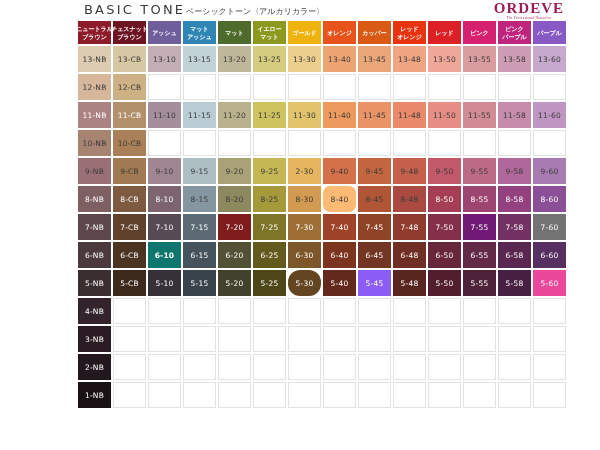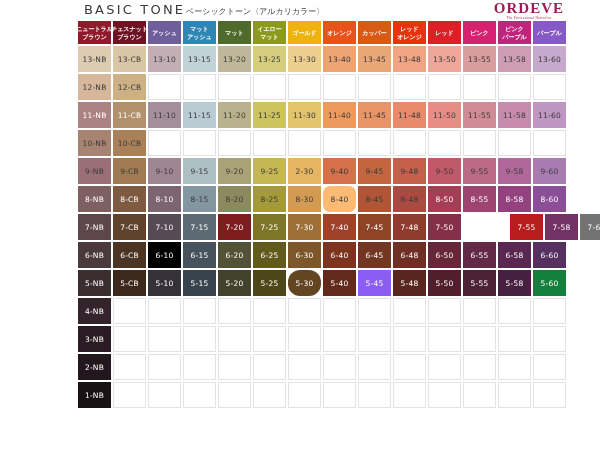--- a/index.html
+++ b/index.html
@@ -242,28 +242,28 @@
           <div class="cell" style="background: rgb(96, 66, 44); color: rgb(255, 255, 255);">7-CB</div>
           <div class="cell" style="background: rgb(86, 74, 84); color: rgb(255, 255, 255);">7-10</div>
           <div class="cell" style="background: rgb(92, 106, 116); color: rgb(255, 255, 255);">7-15</div>
           <div class="cell" style="background: #7f1d1d; color: rgb(255, 255, 255);">7-20</div>
           <div class="cell" style="background: rgb(125, 117, 39); color: rgb(255, 255, 255);">7-25</div>
           <div class="cell" style="background: rgb(158, 112, 55); color: rgb(255, 255, 255);">7-30</div>
           <div class="cell" style="background: rgb(158, 67, 41); color: rgb(255, 255, 255);">7-40</div>
           <div class="cell" style="background: rgb(143, 68, 40); color: rgb(255, 255, 255);">7-45</div>
           <div class="cell" style="background: rgb(143, 59, 46); color: rgb(255, 255, 255);">7-48</div>
           <div class="cell" style="background: rgb(132, 48, 74); color: rgb(255, 255, 255);">7-50</div>
-          <div class="cell" style="background: #b91c1c; color: rgb(255, 255, 255); margin-left: 47px;">7-55</div>
+          <div class="cell" style="background: #701a75; color: rgb(255, 255, 255);">7-55</div>
           <div class="cell" style="background: rgb(114, 50, 100); color: rgb(255, 255, 255);">7-58</div>
           <div class="cell" style="background: #737373; color: rgb(255, 255, 255);">7-60</div>
         </div>
         <div class="row">
           <div class="cell" style="background: rgb(74, 58, 61); color: rgb(255, 255, 255);">6-NB</div>
           <div class="cell" style="background: rgb(76, 52, 35); color: rgb(255, 255, 255);">6-CB</div>
-          <div class="cell" style="background: #000000; color: rgb(255, 255, 255);">6-10</div>
+          <div class="cell" style="background: #0f766e; color: rgb(255, 255, 255); font-weight: bold;">6-10</div>
           <div class="cell" style="background: rgb(71, 83, 92); color: rgb(255, 255, 255);">6-15</div>
           <div class="cell" style="background: rgb(84, 82, 54); color: rgb(255, 255, 255);">6-20</div>
           <div class="cell" style="background: rgb(98, 89, 29); color: rgb(255, 255, 255);">6-25</div>
           <div class="cell" style="background: rgb(125, 87, 41); color: rgb(255, 255, 255);">6-30</div>
           <div class="cell" style="background: rgb(125, 52, 31); color: rgb(255, 255, 255);">6-40</div>
           <div class="cell" style="background: rgb(115, 54, 34); color: rgb(255, 255, 255);">6-45</div>
           <div class="cell" style="background: rgb(112, 47, 37); color: rgb(255, 255, 255);">6-48</div>
           <div class="cell" style="background: rgb(104, 38, 58); color: rgb(255, 255, 255);">6-50</div>
           <div class="cell" style="background: rgb(98, 42, 70); color: rgb(255, 255, 255);">6-55</div>
           <div class="cell" style="background: rgb(90, 39, 80); color: rgb(255, 255, 255);">6-58</div>
@@ -276,21 +276,21 @@
           <div class="cell" style="background: rgb(57, 67, 75); color: rgb(255, 255, 255);">5-15</div>
           <div class="cell" style="background: rgb(66, 65, 43); color: rgb(255, 255, 255);">5-20</div>
           <div class="cell" style="background: rgb(77, 70, 24); color: rgb(255, 255, 255);">5-25</div>
           <div class="cell" style="background: rgb(100, 69, 33); color: rgb(255, 255, 255); border-radius: 12px;">5-30</div>
           <div class="cell" style="background: rgb(99, 41, 26); color: rgb(255, 255, 255);">5-40</div>
           <div class="cell" style="background: #8b5cf6; color: rgb(255, 255, 255);">5-45</div>
           <div class="cell" style="background: rgb(89, 38, 31); color: rgb(255, 255, 255);">5-48</div>
           <div class="cell" style="background: rgb(82, 30, 46); color: rgb(255, 255, 255);">5-50</div>
           <div class="cell" style="background: rgb(77, 34, 56); color: rgb(255, 255, 255);">5-55</div>
           <div class="cell" style="background: rgb(71, 31, 64); color: rgb(255, 255, 255);">5-58</div>
-          <div class="cell" style="background: #15803d; color: rgb(255, 255, 255);">5-60</div>
+          <div class="cell" style="background: #ec4899; color: rgb(255, 255, 255);">5-60</div>
         </div>
         <div class="row">
           <div class="cell" style="background: rgb(51, 35, 42); color: rgb(255, 255, 255);">4-NB</div>
           <div class="cell empty"></div>
           <div class="cell empty"></div>
           <div class="cell empty"></div>
           <div class="cell empty"></div>
           <div class="cell empty"></div>
           <div class="cell empty"></div>
           <div class="cell empty"></div>

